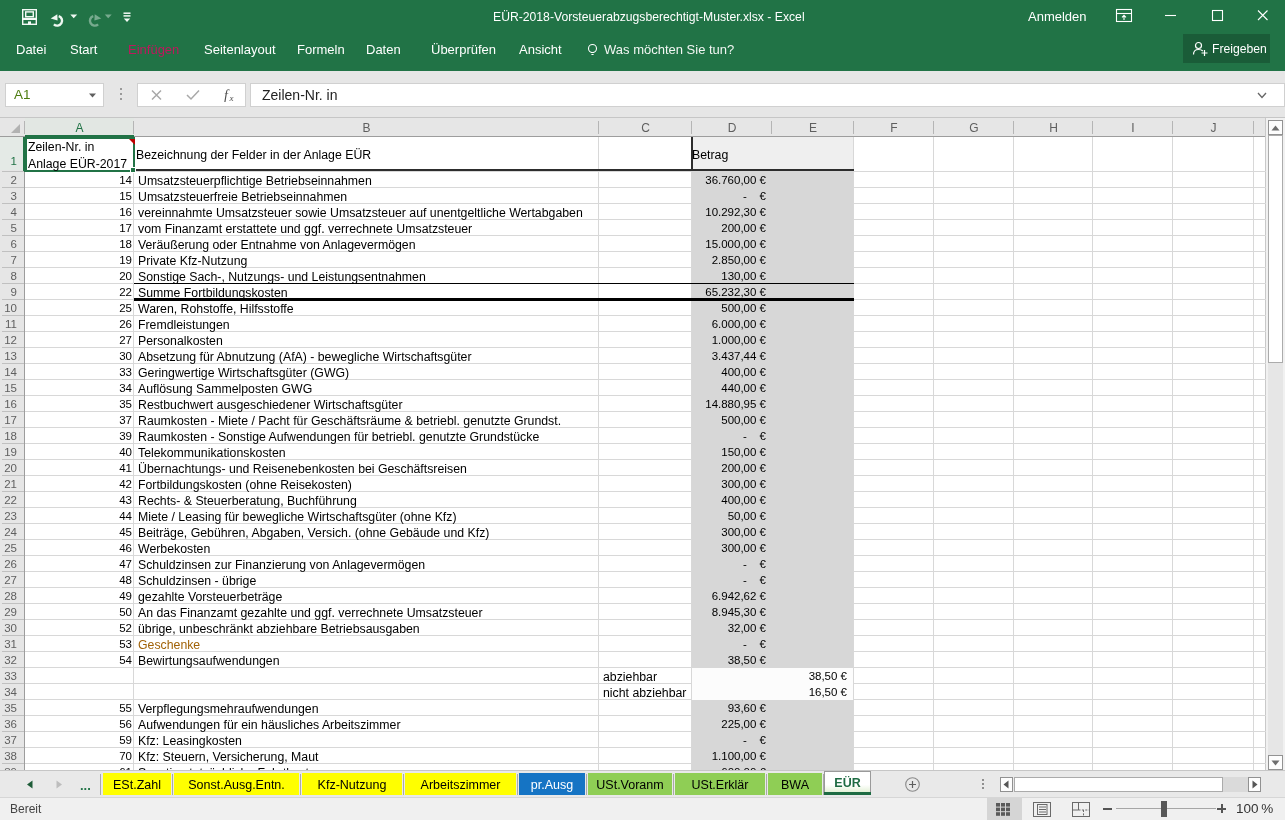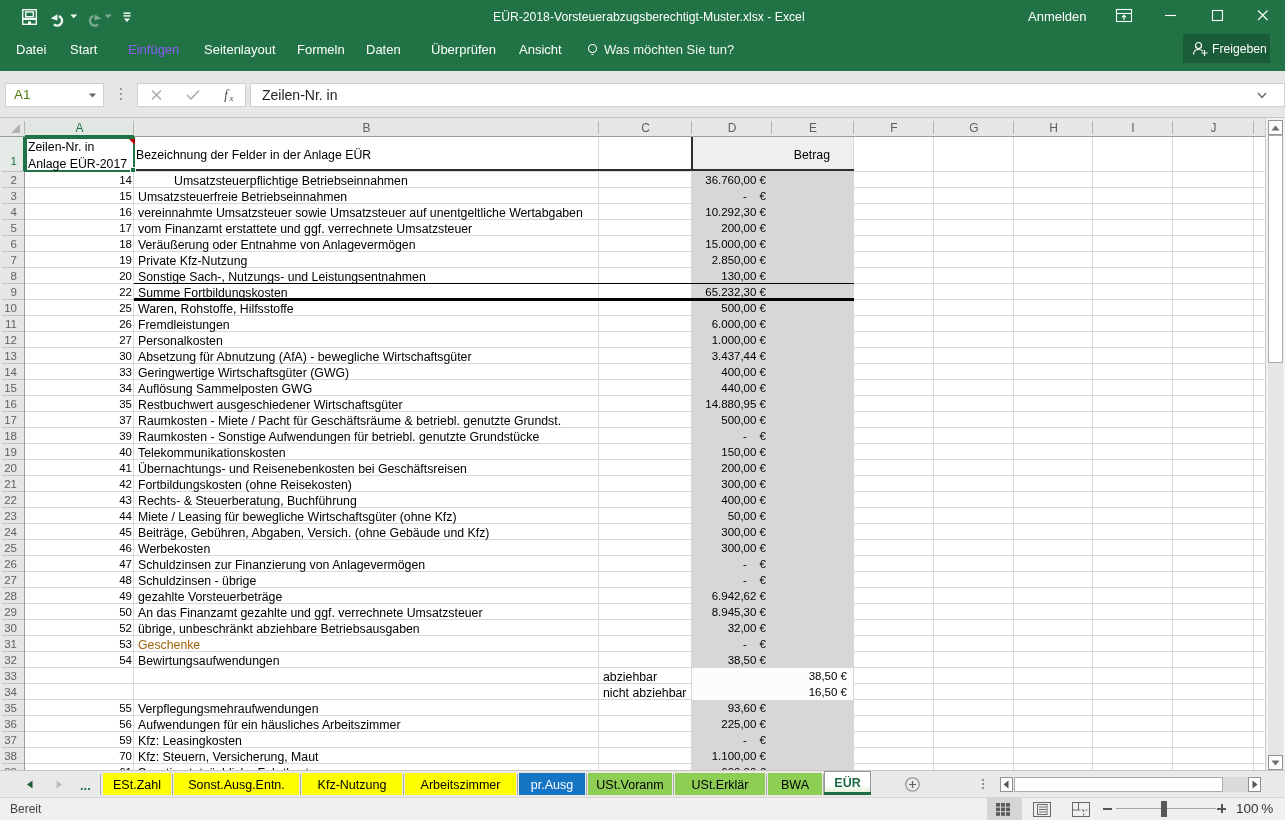--- a/index.html
+++ b/index.html
@@ -43,21 +43,21 @@
   <line x1="8.5" y1="7.5" x2="23.5" y2="7.5"></line>
   <path d="M16 14 L16 9.5 M14 11.4 L16 9.4 L18 11.4"></path>
   <line x1="57" y1="9.5" x2="68" y2="9.5"></line>
   <rect x="104.5" y="4.5" width="10" height="10"></rect>
   <path d="M150 4.5 L159.5 14 M159.5 4.5 L150 14"></path>
  </g>
 </svg>
 
 <div class="txt" style="left:16px;top:42px;color:#fff;font-size:13px;">Datei</div>
 <div class="txt" style="left:70px;top:42px;color:#fff;font-size:13px;">Start</div>
-<div class="txt" style="left:128px;top:42px;color:#8b5cf6;font-size:13px;">Einfügen</div>
+<div class="txt" style="left:128px;top:42px;color:#be185d;font-size:13px;">Einfügen</div>
 <div class="txt" style="left:204px;top:42px;color:#fff;font-size:13px;">Seitenlayout</div>
 <div class="txt" style="left:297px;top:42px;color:#fff;font-size:13px;">Formeln</div>
 <div class="txt" style="left:366px;top:42px;color:#fff;font-size:13px;">Daten</div>
 <div class="txt" style="left:431px;top:42px;color:#fff;font-size:13px;">Überprüfen</div>
 <div class="txt" style="left:519px;top:42px;color:#fff;font-size:13px;">Ansicht</div>
 
 <svg class="ab" style="left:586px;top:43px;" width="14" height="15" viewBox="0 0 14 15">
  <g stroke="#fff" fill="none" stroke-width="1.1">
  <circle cx="6.5" cy="5.5" r="4"></circle>
  <path d="M5 9.5 L8 9.5 M5.4 11.5 L7.6 11.5" stroke-width="1.2"></path>
@@ -300,23 +300,23 @@
 <div class="ab" style="left:134px;top:283px;width:720px;height:1px;background:#000;"></div>
 <div class="ab" style="left:134px;top:298px;width:720px;height:3px;background:#000;"></div>
 <div class="ab" style="left:25px;top:137px;width:110px;height:35px;border:2px solid #217346;box-sizing:border-box;"></div>
 <div class="ab" style="left:130px;top:167px;width:6px;height:6px;background:#217346;border:1px solid #fff;box-sizing:border-box;"></div>
 <svg class="ab" style="left:129px;top:139px;" width="6" height="6" viewBox="0 0 6 6">
     <path d="M0 0 L6 0 L6 6 Z" fill="#c00000"></path>
   </svg>
 <div class="txt" style="left:28px;top:140px;font-size:12.3px;color:#000;">Zeilen-Nr. in</div>
 <div class="txt" style="left:28px;top:157px;font-size:12.3px;color:#000;">Anlage EÜR-2017</div>
 <div class="txt" style="left:136px;top:148px;font-size:12.3px;color:#000;">Bezeichnung der Felder in der Anlage EÜR</div>
-<div class="txt" style="left:692px;top:148px;width:138px;text-align:right;font-size:12.3px;color:#000;">Betrag</div>
+<div class="txt" style="left:692px;top:148px;width:138px;text-align:left;font-size:12.3px;color:#000;">Betrag</div>
 <div class="txt" style="left:25px;top:174px;width:107px;text-align:right;font-size:11.5px;color:#000;">14</div>
-<div class="txt" style="left:138px;top:174px;font-size:12.3px;color:#000;margin-left:36px;">Umsatzsteuerpflichtige Betriebseinnahmen</div>
+<div class="txt" style="left:138px;top:174px;font-size:12.3px;color:#000;">Umsatzsteuerpflichtige Betriebseinnahmen</div>
 <div class="txt" style="left:650px;top:174px;width:116px;text-align:right;font-size:11.5px;color:#000;">36.760,00&nbsp;€</div>
 <div class="txt" style="left:25px;top:190px;width:107px;text-align:right;font-size:11.5px;color:#000;">15</div>
 <div class="txt" style="left:138px;top:190px;font-size:12.3px;color:#000;">Umsatzsteuerfreie Betriebseinnahmen</div>
 <div class="txt" style="left:650px;top:190px;width:116px;text-align:right;font-size:11.5px;color:#000;">-&nbsp;&nbsp;&nbsp;&nbsp;€</div>
 <div class="txt" style="left:25px;top:206px;width:107px;text-align:right;font-size:11.5px;color:#000;">16</div>
 <div class="txt" style="left:138px;top:206px;font-size:12.3px;color:#000;">vereinnahmte Umsatzsteuer sowie Umsatzsteuer auf unentgeltliche Wertabgaben</div>
 <div class="txt" style="left:650px;top:206px;width:116px;text-align:right;font-size:11.5px;color:#000;">10.292,30&nbsp;€</div>
 <div class="txt" style="left:25px;top:222px;width:107px;text-align:right;font-size:11.5px;color:#000;">17</div>
 <div class="txt" style="left:138px;top:222px;font-size:12.3px;color:#000;">vom Finanzamt erstattete und ggf. verrechnete Umsatzsteuer</div>
 <div class="txt" style="left:650px;top:222px;width:116px;text-align:right;font-size:11.5px;color:#000;">200,00&nbsp;€</div>

